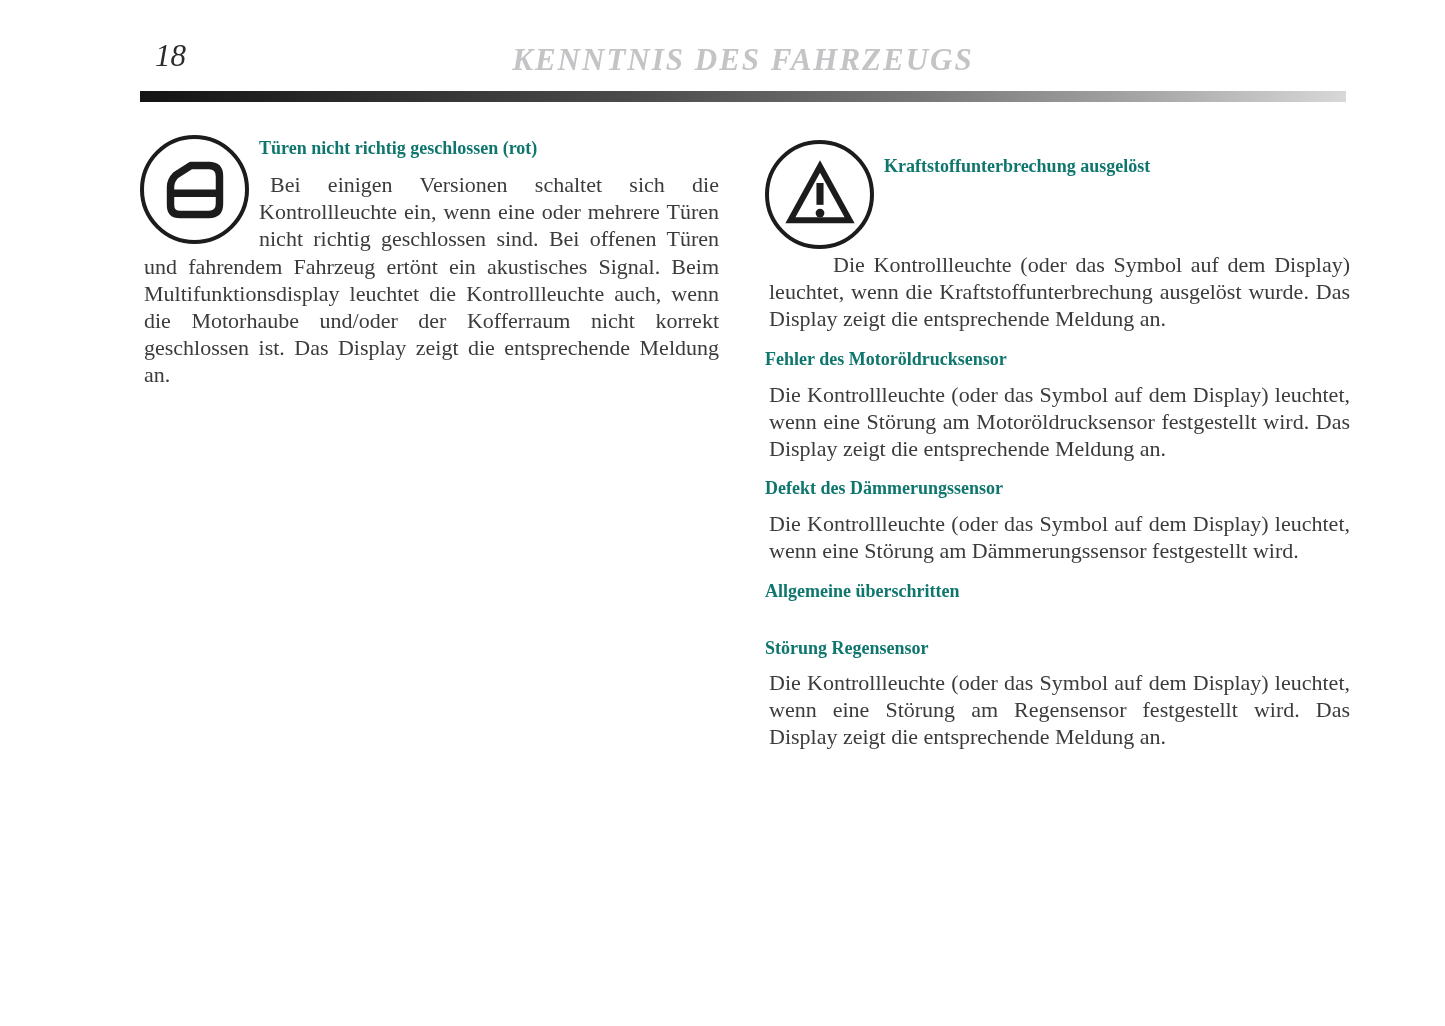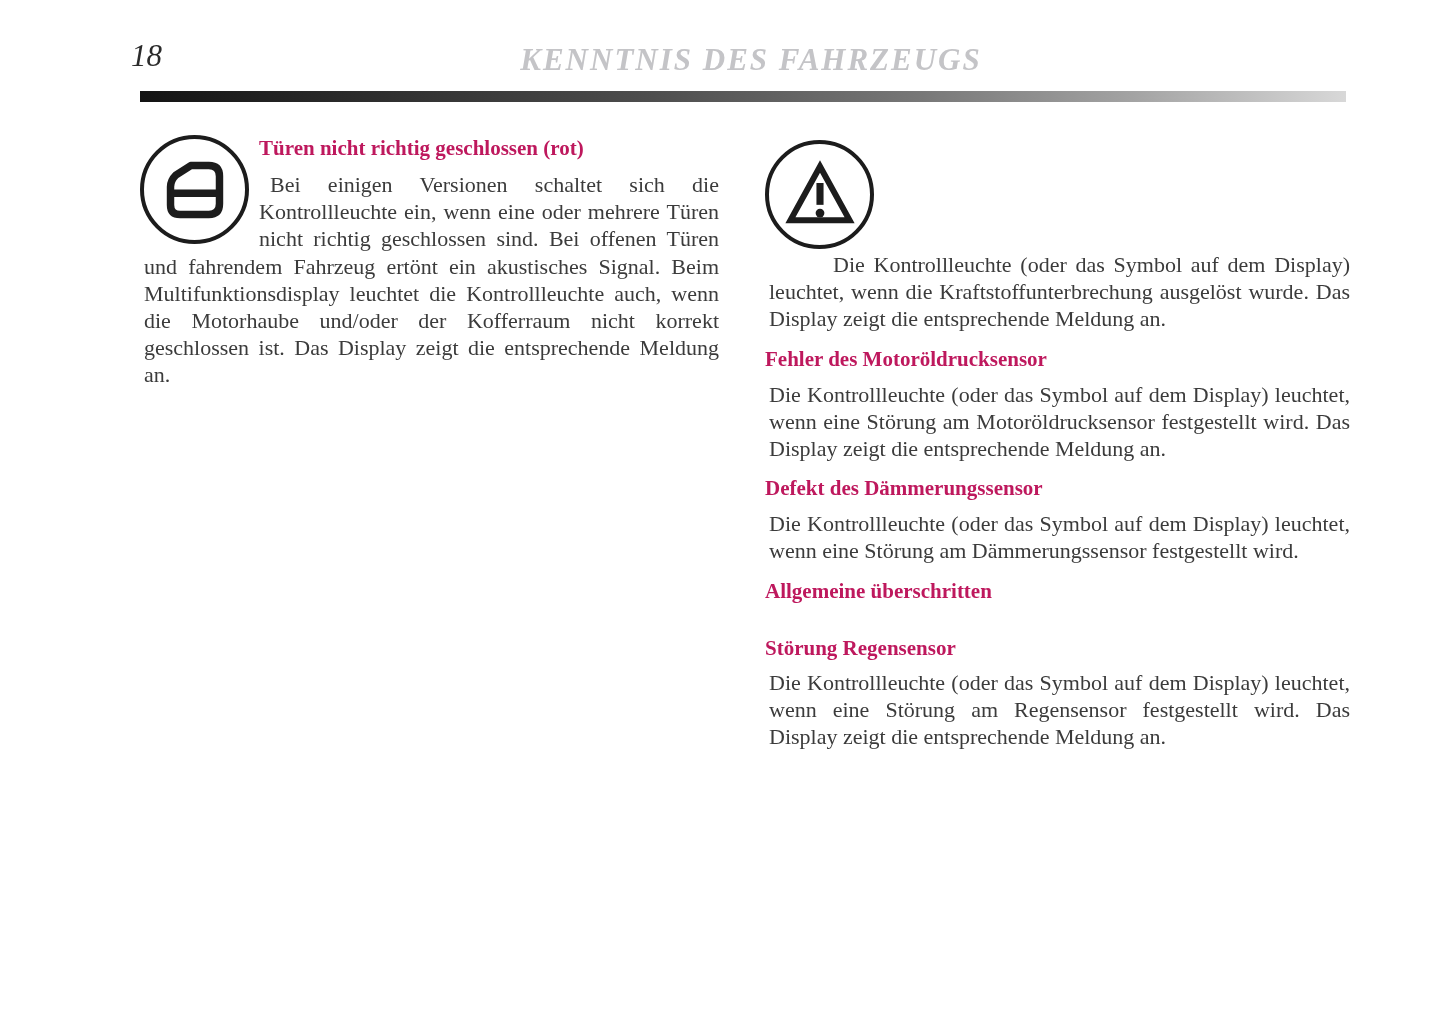--- a/index.html
+++ b/index.html
@@ -8,25 +8,25 @@
     background: #ffffff;
     position: relative;
     font-family: "Liberation Serif", "DejaVu Serif", serif;
     color: #3b3b3b;
     hyphens: auto;
     overflow: hidden;
   }
 
   
   .page-number {
-    position: absolute; left: 131px; top: 38px;
+    position: absolute; left: 155px; top: 38px;
     font-size: 31px; font-style: italic; color: #2b2b2b;
   }
   .header-title {
-    position: absolute; left: 148px; top: 42px; width: 1206px;
+    position: absolute; left: 140px; top: 42px; width: 1206px;
     text-align: center;
     font-size: 31px; font-weight: bold; font-style: italic;
     letter-spacing: 2px;
     color: #c4c4c7;
   }
   .header-bar {
     position: absolute; left: 140px; top: 91px;
     width: 1206px; height: 11px;
     background: linear-gradient(90deg,
       #131313 0%, #2c2c2c 18%, #4d4d4d 42%,
@@ -53,22 +53,22 @@
   .icon-circle.door {
     margin: 4px 10px 6px 0;
     shape-outside: circle(54%);
     shape-margin: 8px;
   }
   .icon-circle.warn { margin: 4px 10px 2px 0; }
   .icon-circle svg { display: block; }
 
   
   .heading {
-    font-size: 21px; line-height: 29px;
-    font-weight: bold; color: #be185d;
+    font-size: 18px; line-height: 29px;
+    font-weight: bold; color: #0f766e;
     margin: 0;
   }
   .left-heading { padding-top: 3px; white-space: nowrap; }
   .main-heading { padding-top: 2px; }
   .sec-title { margin: 12px 0 7px; }
   .sec-title.after-main { margin-top: 16px; }
   .sec-title.tight { margin-bottom: 0; margin-top: 28px; }
   .sec-subtitle {
     font-size: 22.5px; line-height: 27.2px;
     color: #2e2e2e; margin: 0;
@@ -105,20 +105,21 @@
 
 <div class="col col-right">
   <div class="icon-circle warn">
     <svg width="70" height="70" viewBox="0 0 64 64" aria-hidden="true">
       <path d="M32 6 L59 55 L5 55 Z" fill="none" stroke="#1c1c1c" stroke-width="5.5" stroke-linejoin="miter"></path>
       <line x1="32" y1="21" x2="32" y2="41" stroke="#1c1c1c" stroke-width="6.5"></line>
       <circle cx="32" cy="48.5" r="4" fill="#1c1c1c"></circle>
     </svg>
   </div>
 
+  <h2 class="heading sec-title after-main">Kraftstoffunterbrechung ausgelöst</h2>
   <p class="body first-right">Die Kontrollleuchte (oder das Symbol auf dem Display) leuchtet, wenn die Kraftstoffunterbrechung ausgelöst wurde. Das Display zeigt die entsprechende Meldung an.</p>
 
   <h2 class="heading sec-title">Fehler des Motoröldrucksensor</h2>
   <p class="body">Die Kontrollleuchte (oder das Symbol auf dem Display) leuchtet, wenn eine Störung am Motoröldrucksensor festgestellt wird. Das Display zeigt die entsprechende Meldung an.</p>
 
   <h2 class="heading sec-title">Defekt des Dämmerungssensor</h2>
   <p class="body">Die Kontrollleuchte (oder das Symbol auf dem Display) leuchtet, wenn eine Störung am Dämmerungssensor festgestellt wird.</p>
 
   <h2 class="heading sec-title">Allgemeine überschritten</h2>
 

